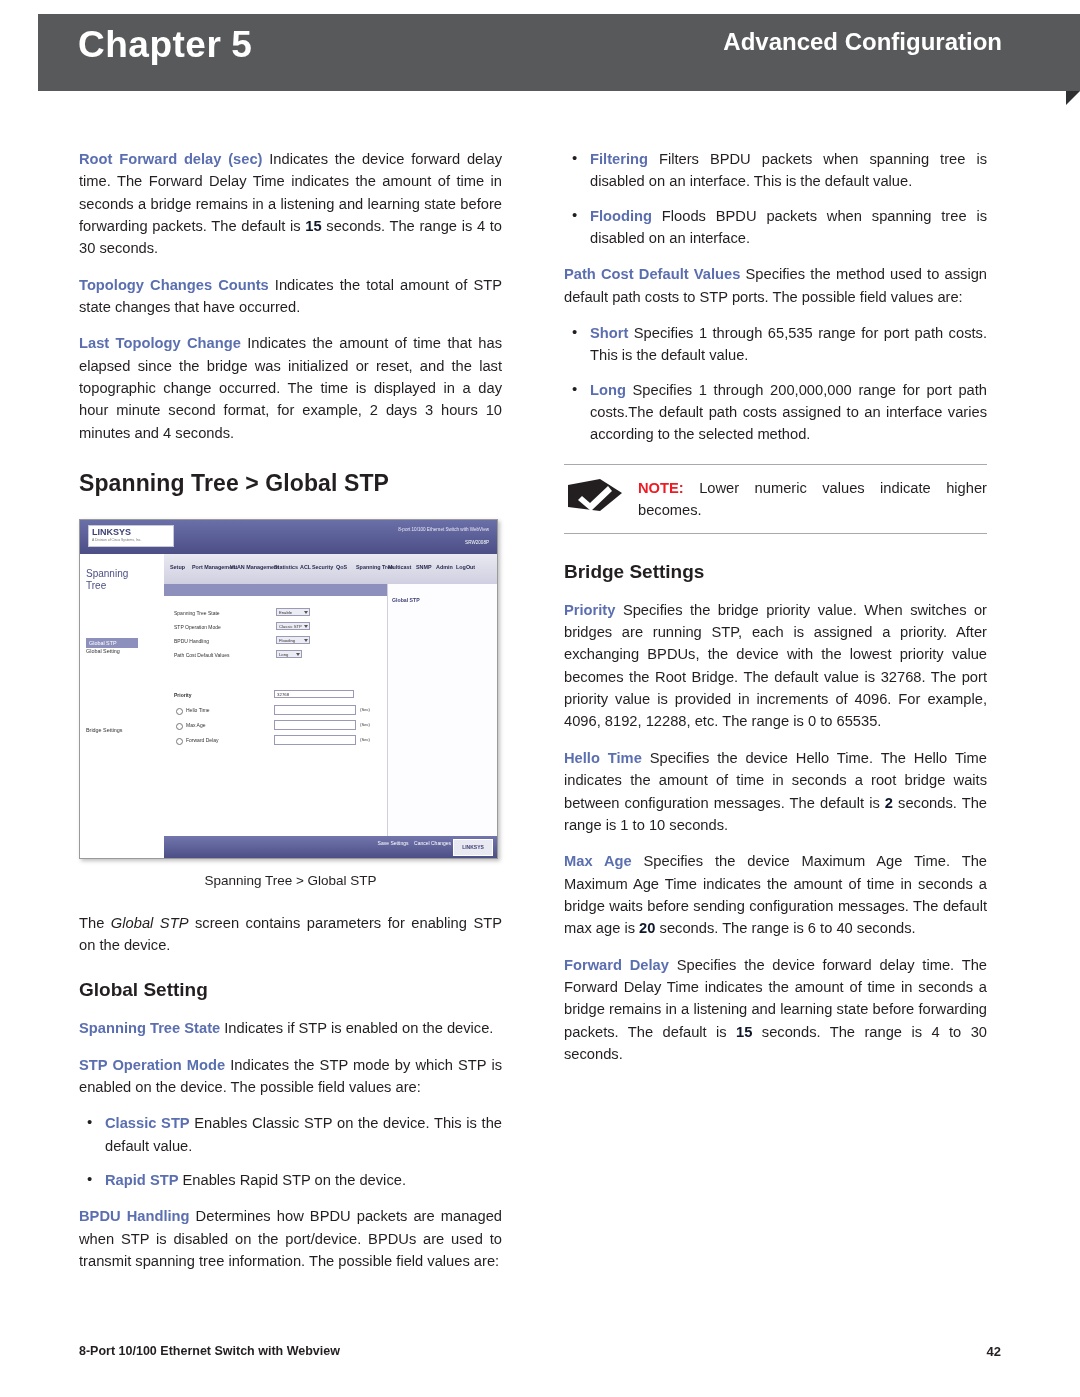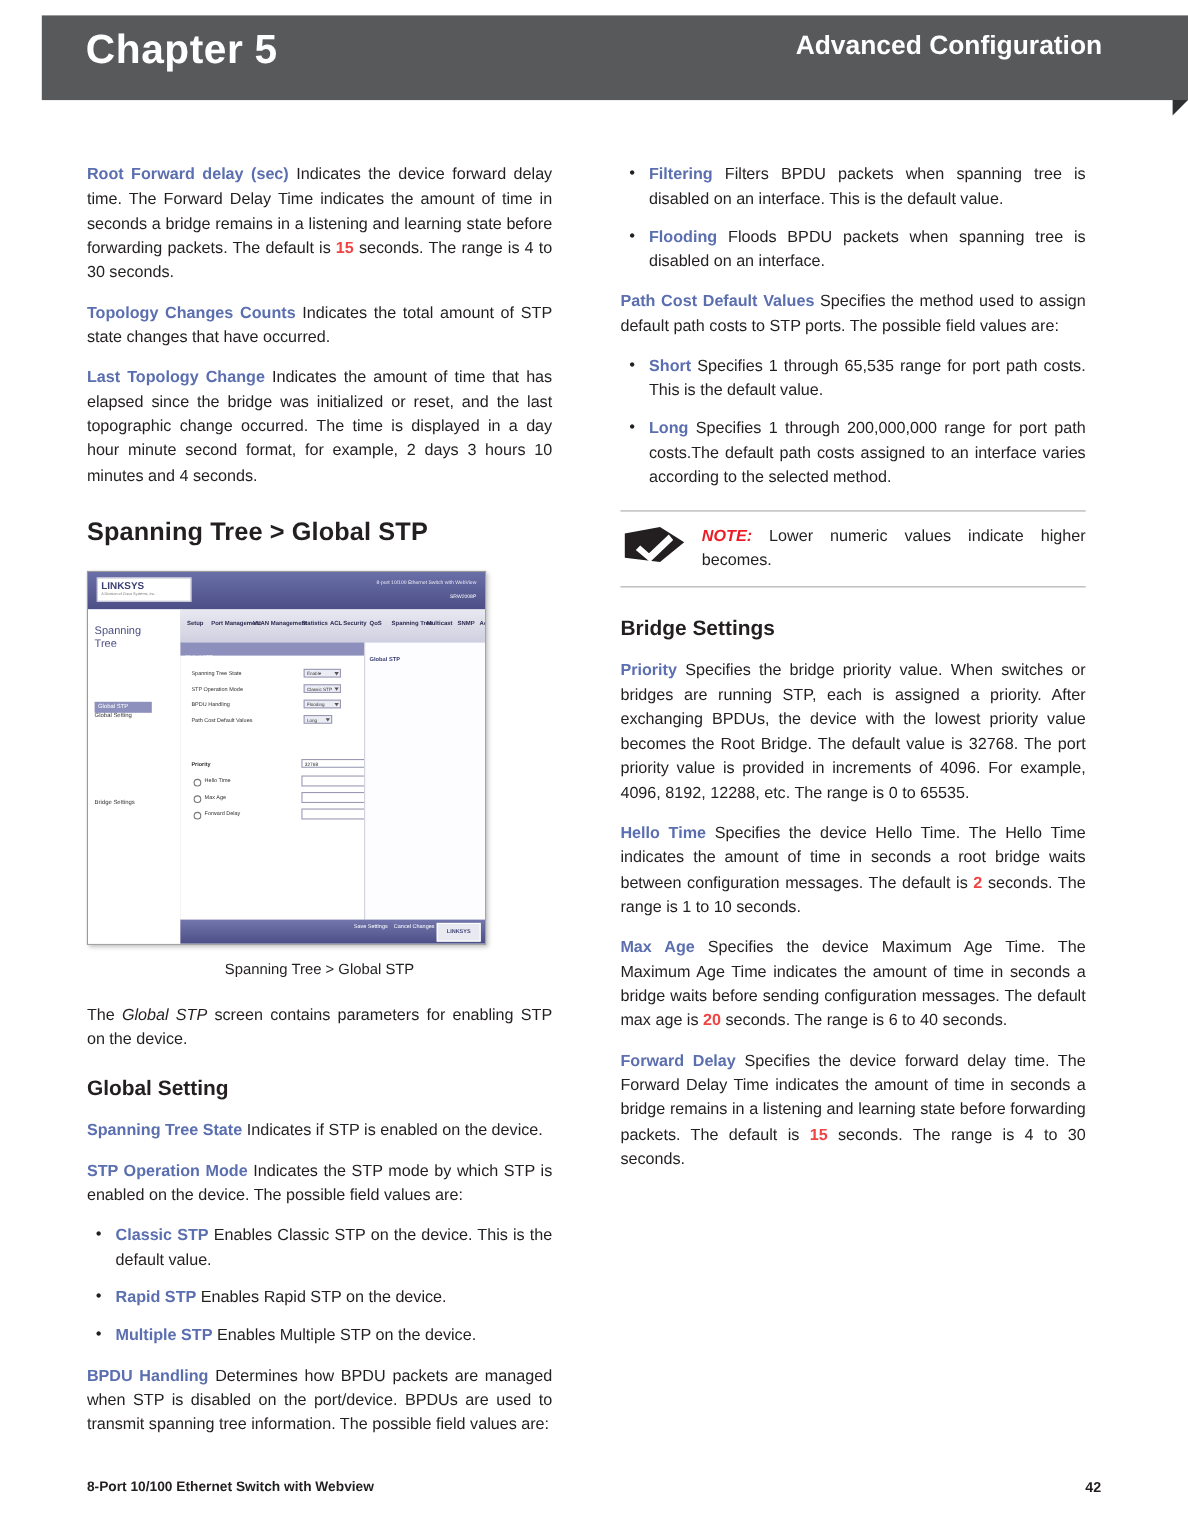--- a/index.html
+++ b/index.html
@@ -80,21 +80,21 @@
   .col-left { left: 79px; }
   .col-right { left: 564px; }
 
   p {
     margin: 0 0 14px 0;
   }
   .term {
     color: #5b6fb0;
     font-weight: bold;
   }
-  b.blk { font-weight: bold; color: #ef4444; }
+  b.blk { font-weight: bold; color: #0f172a; }
   i { font-style: italic; }
 
   ul.bul {
     list-style: none;
     margin: 0 0 14px 0;
     padding: 0;
   }
   ul.bul li {
     position: relative;
     padding-left: 26px;
@@ -135,30 +135,30 @@
     box-sizing: border-box;
   }
   .note-icon {
     position: absolute;
     left: 2px;
     top: 12px;
     width: 58px;
     height: 40px;
   }
   .note-text { font-size: 14.7px; line-height: 1.5; text-align: justify;}
-  .note-label { color: #ed1c24; font-weight: bold; font-style: italic; }
+  .note-label { color: #ed1c24; font-weight: bold; }
 
   
   .figure {
     margin: 10px 0 4px 0;
     position: relative;
   }
   .shot {
     position: relative;
-    width: 363px;
+    width: 419px;
     height: 340px;
     border: 1px solid #9a9a9a;
     background: #ffffff;
     box-sizing: border-box;
     overflow: hidden;
     box-shadow: 2px 2px 4px rgba(0,0,0,0.25);
   }
   .shot-top {
     position: absolute; left:0; top:0; width:100%; height:34px;
     background: linear-gradient(to bottom,#6b6fa8,#4c4f86);
@@ -394,21 +394,20 @@
       <span class="term">Spanning Tree State</span><span>  Indicates if STP is enabled on the device.</span>
     </p>
 
     <p>
       <span class="term">STP Operation Mode</span><span>  Indicates the STP mode by which STP is enabled on the device. The possible field values are:</span>
     </p>
 
     <ul class="bul">
       <li><span class="term">Classic STP</span><span>  Enables Classic STP on the device. This is the default value.</span></li>
       <li><span class="term">Rapid STP</span><span>  Enables Rapid STP on the device.</span></li>
-      <li><span class="term">Multiple STP</span><span>  Enables Multiple STP on the device.</span></li>
     </ul>
 
     <p>
       <span class="term">BPDU Handling</span><span>  Determines how BPDU packets are managed when STP is disabled on the port/device. BPDUs are used to transmit spanning tree information. The possible field values are:</span>
     </p>
   </div>
 
   <div class="col col-right">
 
     <ul class="bul">

